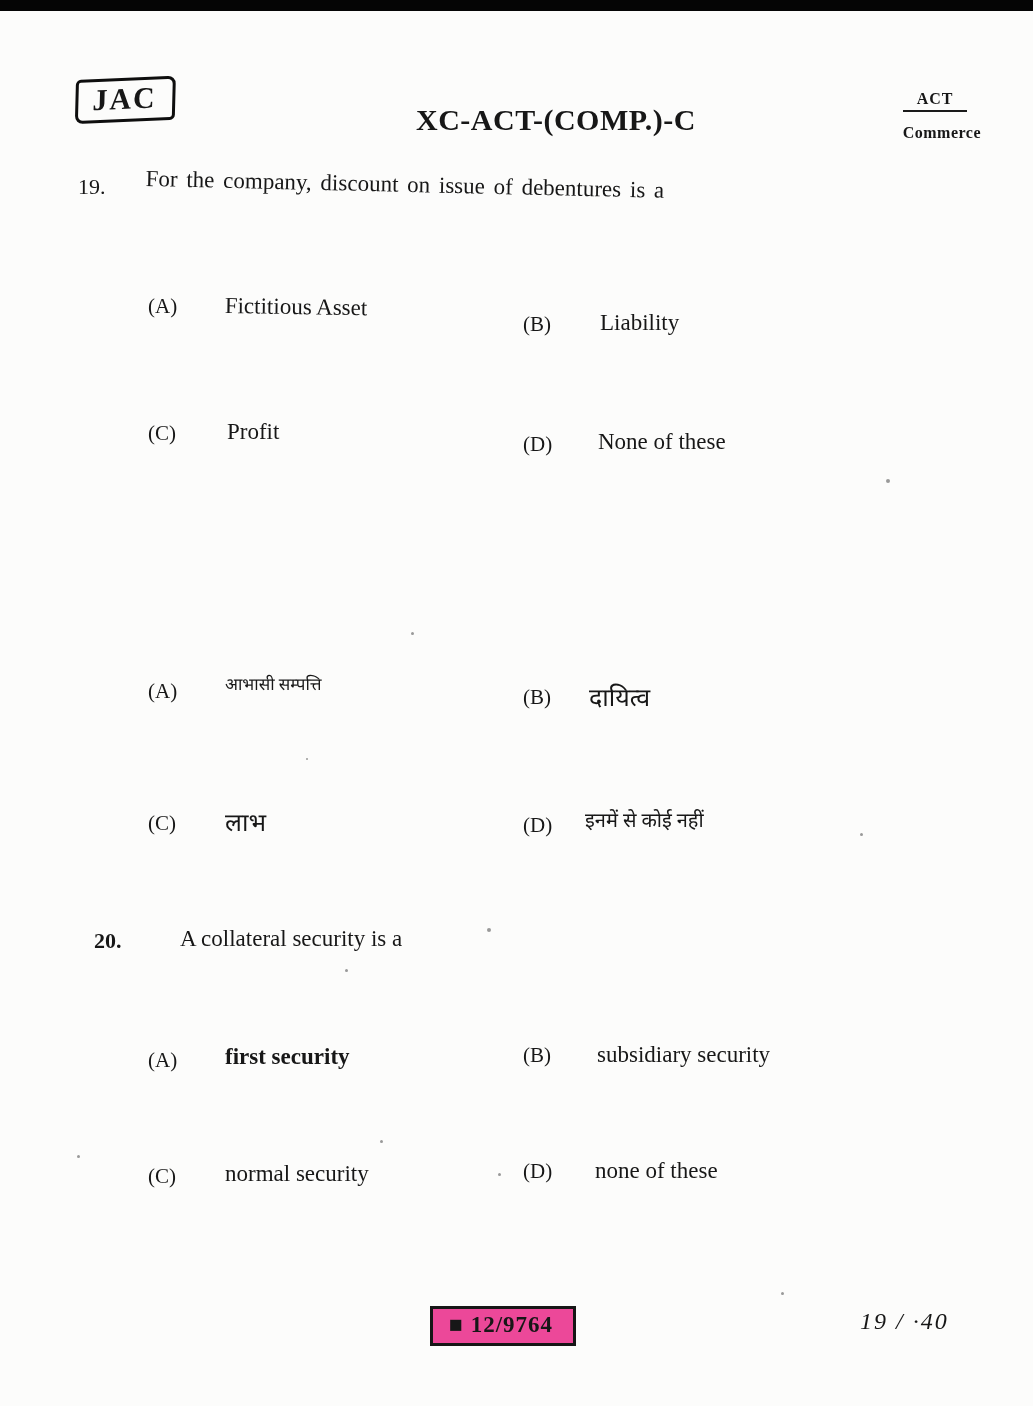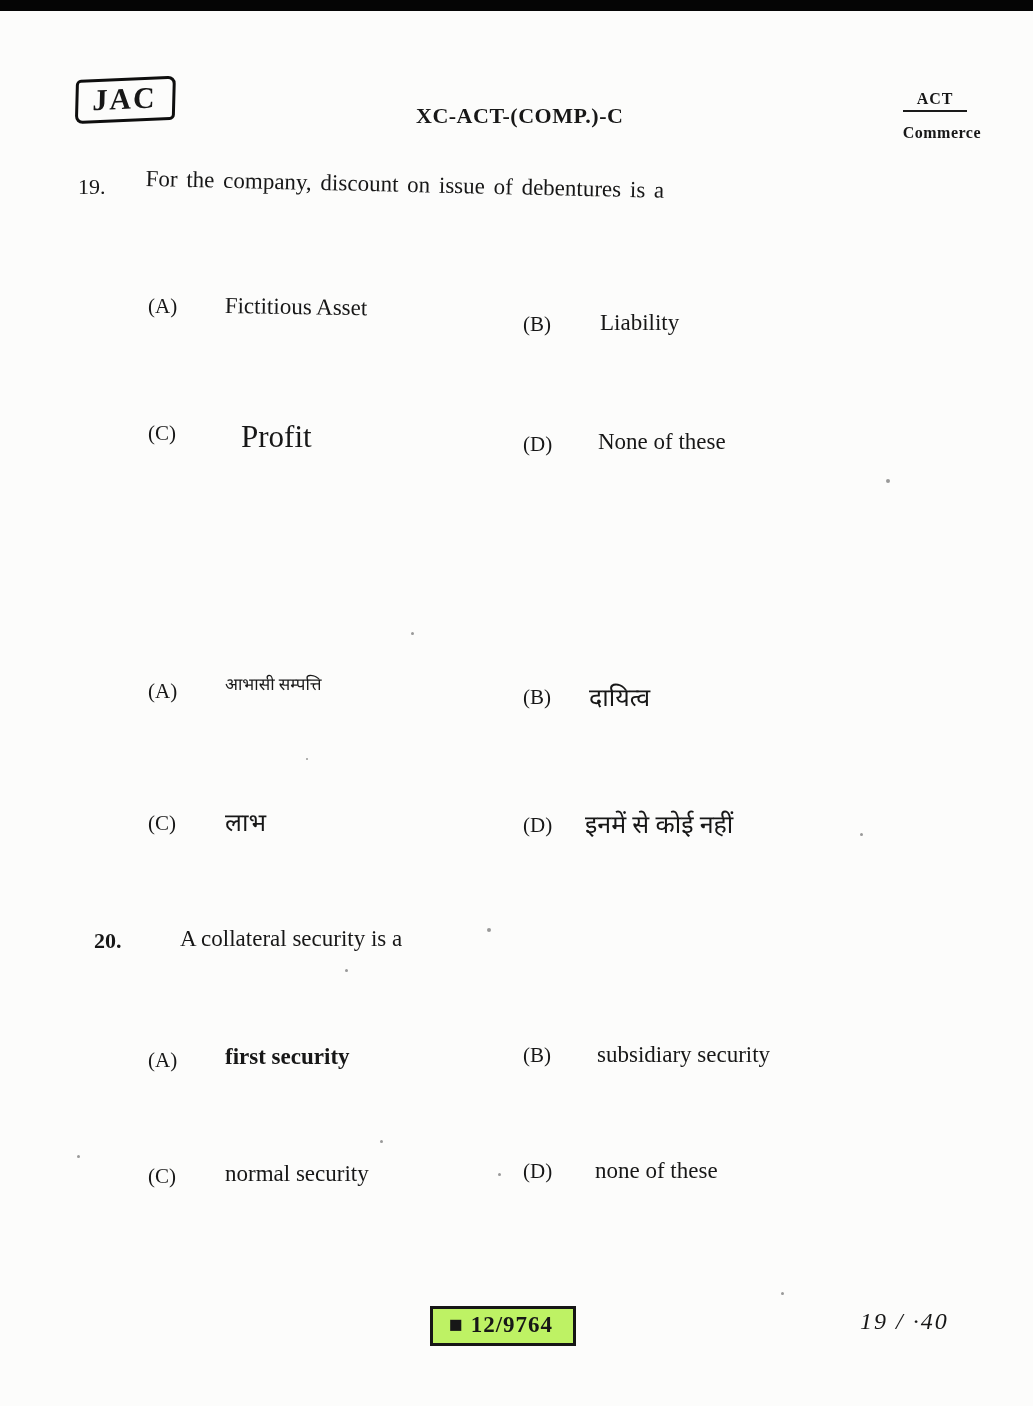--- a/index.html
+++ b/index.html
@@ -33,21 +33,21 @@
     padding: 1px 16px 3px 14px;
     font-size: 30px;
     font-weight: bold;
     letter-spacing: 2px;
     transform: rotate(-2.5deg) skewX(-4deg);
     transform-origin: 0 0;
   }
   .paper-code {
     position: absolute;
     left: 416px; top: 103px;
-    font-size: 22px;
+    font-size: 30px;
     font-weight: bold;
     letter-spacing: 0.5px;
   }
   .subject-block {
     position: absolute;
     right: 52px; top: 90px;
     text-align: left;
     font-weight: bold;
   }
   .subject-code {
@@ -65,53 +65,53 @@
   
   .q19-num   { position: absolute; left: 78px;  top: 174px; font-size: 22px; }
   .q19-text  { position: absolute; left: 146px; top: 166px; font-size: 23px; width: 720px;
                transform: rotate(1.3deg); transform-origin: 0 0; word-spacing: 3px; }
   .q19-a-lbl { position: absolute; left: 148px; top: 294px; font-size: 21px; }
   .q19-a-txt { position: absolute; left: 225px; top: 293px; font-size: 23px;
                transform: rotate(0.9deg); transform-origin: 0 0; }
   .q19-b-lbl { position: absolute; left: 523px; top: 312px; font-size: 21px; }
   .q19-b-txt { position: absolute; left: 600px; top: 310px; font-size: 23px; }
   .q19-c-lbl { position: absolute; left: 148px; top: 421px; font-size: 21px; }
-  .q19-c-txt { position: absolute; left: 241px; top: 419px; font-size: 31px; }
+  .q19-c-txt { position: absolute; left: 227px; top: 419px; font-size: 23px; }
   .q19-d-lbl { position: absolute; left: 523px; top: 432px; font-size: 21px; }
   .q19-d-txt { position: absolute; left: 598px; top: 429px; font-size: 23px; }
   .q19-hi    { position: absolute; left: 148px; top: 540px; font-size: 25px; width: 640px; }
   .q19h-a-lbl{ position: absolute; left: 148px; top: 679px; font-size: 21px; }
   .q19h-a-txt{ position: absolute; left: 225px; top: 672px; font-size: 17px; text-align: center; }
   .q19h-b-lbl{ position: absolute; left: 523px; top: 685px; font-size: 21px; }
   .q19h-b-txt{ position: absolute; left: 589px; top: 679px; font-size: 25px; }
   .q19h-c-lbl{ position: absolute; left: 148px; top: 811px; font-size: 21px; }
   .q19h-c-txt{ position: absolute; left: 225px; top: 804px; font-size: 25px; }
   .q19h-d-lbl{ position: absolute; left: 523px; top: 813px; font-size: 21px; }
-  .q19h-d-txt{ position: absolute; left: 585px; top: 806px; font-size: 25px; }
+  .q19h-d-txt{ position: absolute; left: 585px; top: 806px; font-size: 20px; }
   
   .q20-num   { position: absolute; left: 94px;  top: 928px; font-size: 22px; font-weight: bold; }
   .q20-text  { position: absolute; left: 148px; top: 926px; font-size: 23px; width: 600px; margin-left: 32px; }
   .q20-a-lbl { position: absolute; left: 148px; top: 1048px; font-size: 21px; }
   .q20-a-txt { position: absolute; left: 225px; top: 1044px; font-size: 23px; font-weight: bold; }
   .q20-b-lbl { position: absolute; left: 523px; top: 1043px; font-size: 21px; }
   .q20-b-txt { position: absolute; left: 597px; top: 1042px; font-size: 23px; }
   .q20-c-lbl { position: absolute; left: 148px; top: 1164px; font-size: 21px; }
   .q20-c-txt { position: absolute; left: 225px; top: 1161px; font-size: 23px; }
   .q20-d-lbl { position: absolute; left: 523px; top: 1159px; font-size: 21px; }
   .q20-d-txt { position: absolute; left: 595px; top: 1158px; font-size: 23px; }
   
   .booklet-box {
     position: absolute;
     left: 430px; top: 1306px;
     border: 3px solid #161616;
     padding: 3px 20px 5px 16px;
     font-size: 23px;
     font-weight: bold;
     letter-spacing: 1px;
-    background: #bef264;
+    background: #ec4899;
   }
   .page-indicator {
     position: absolute;
     left: 860px; top: 1308px;
     font-size: 24px;
     font-style: italic;
     letter-spacing: 2px;
   }
   
   .speck {

